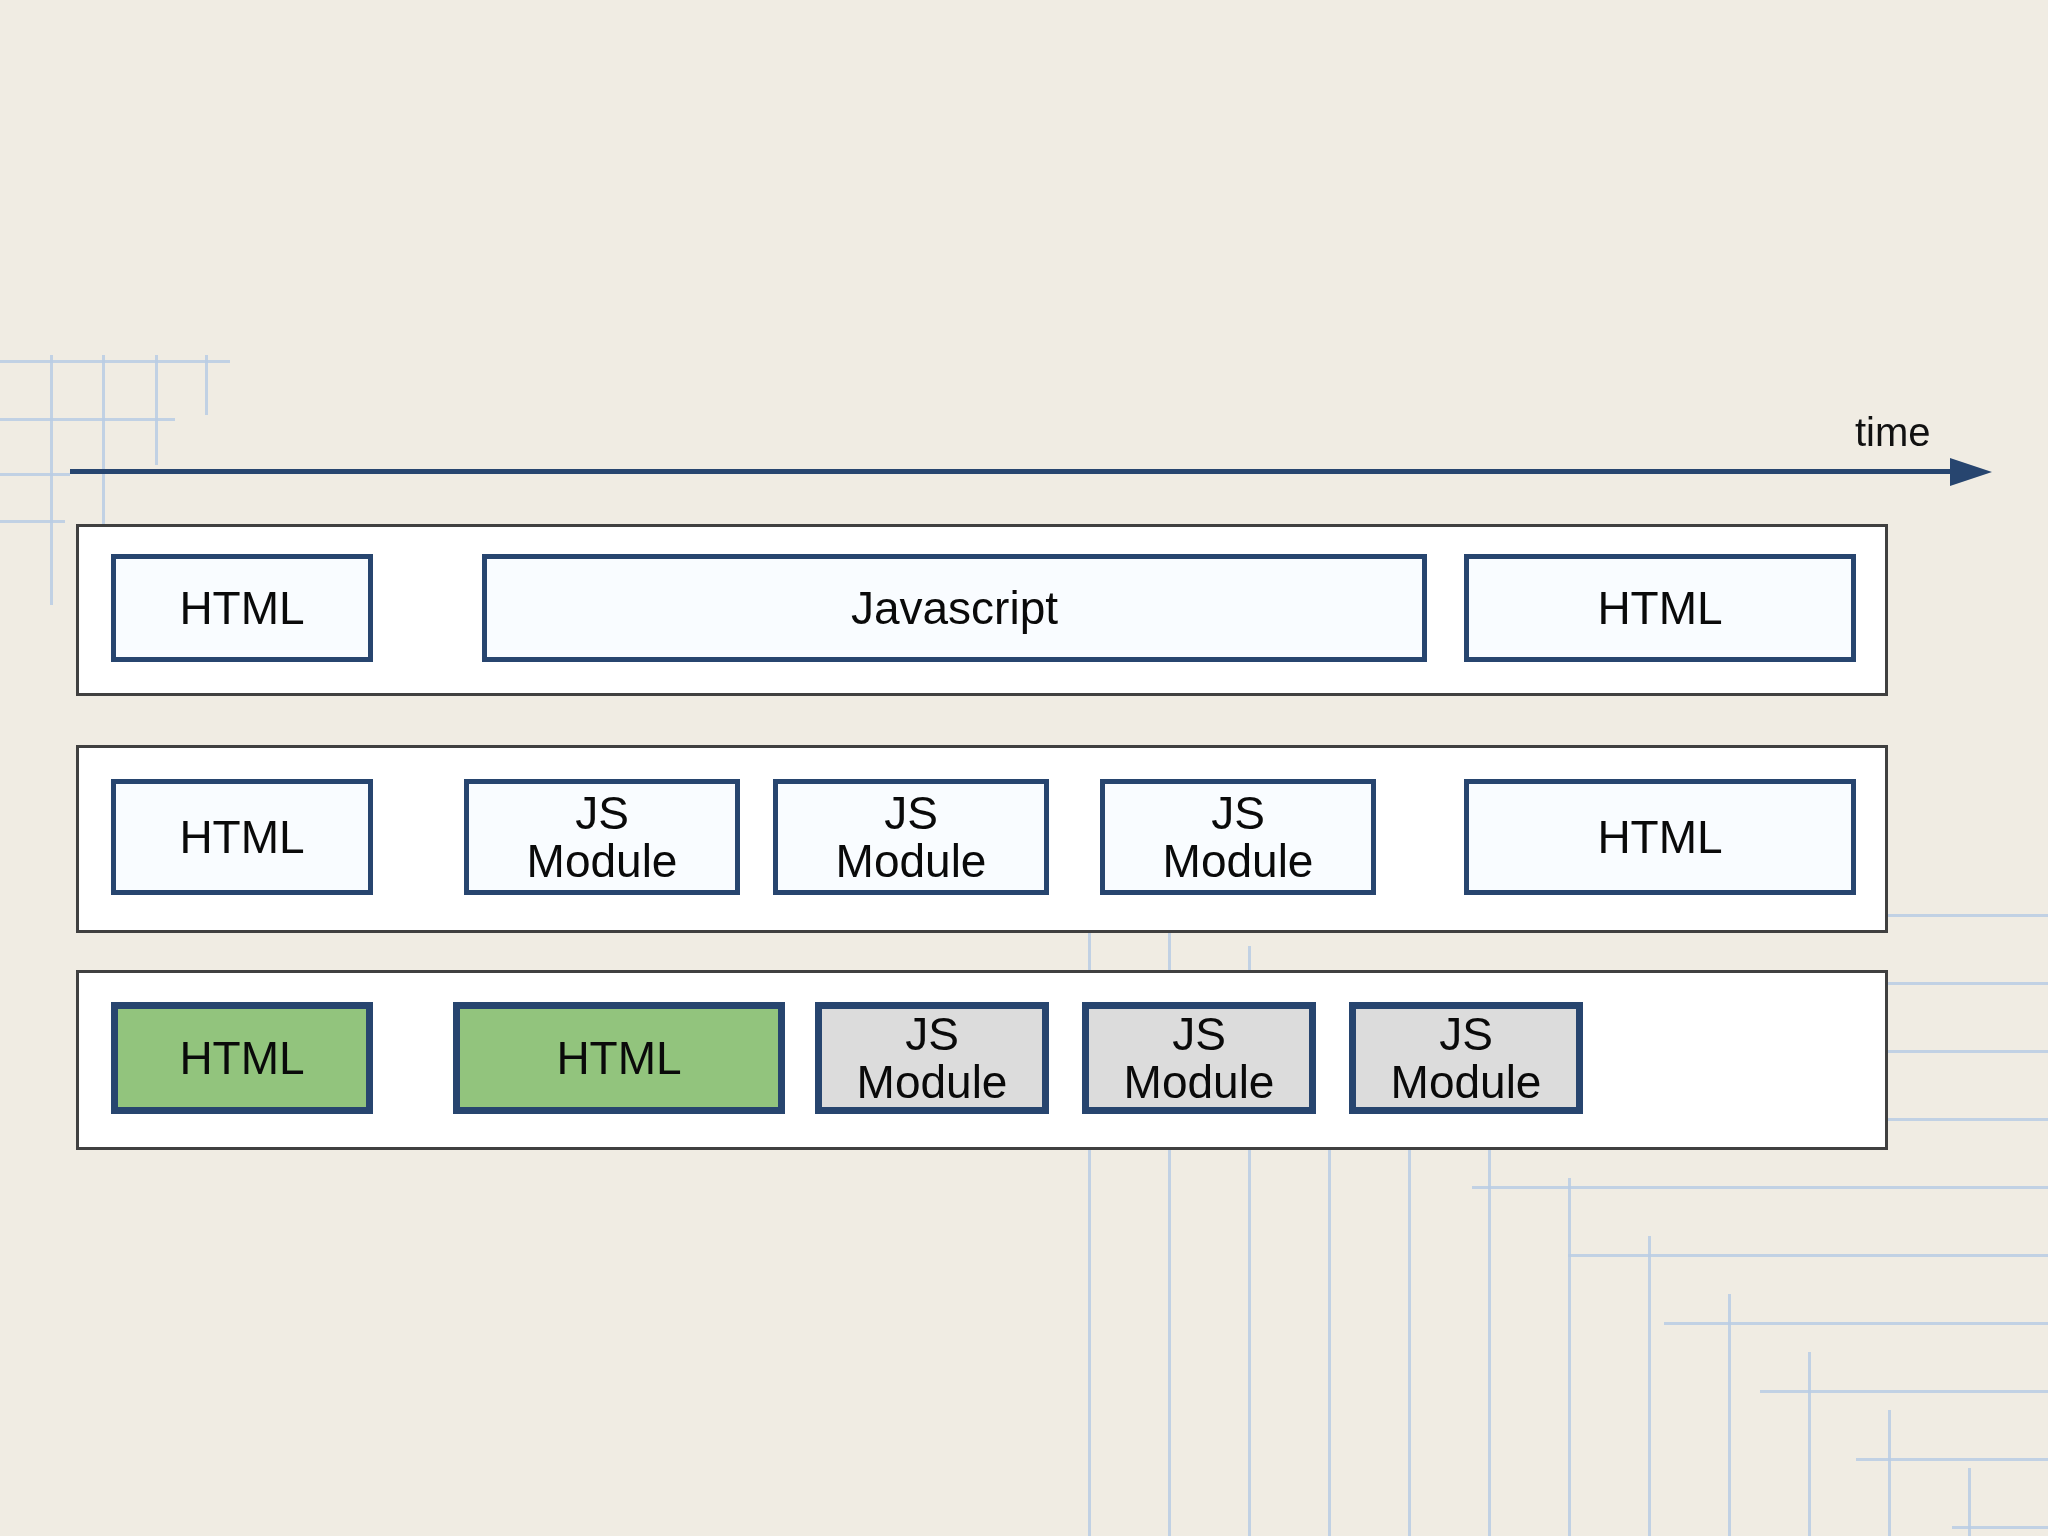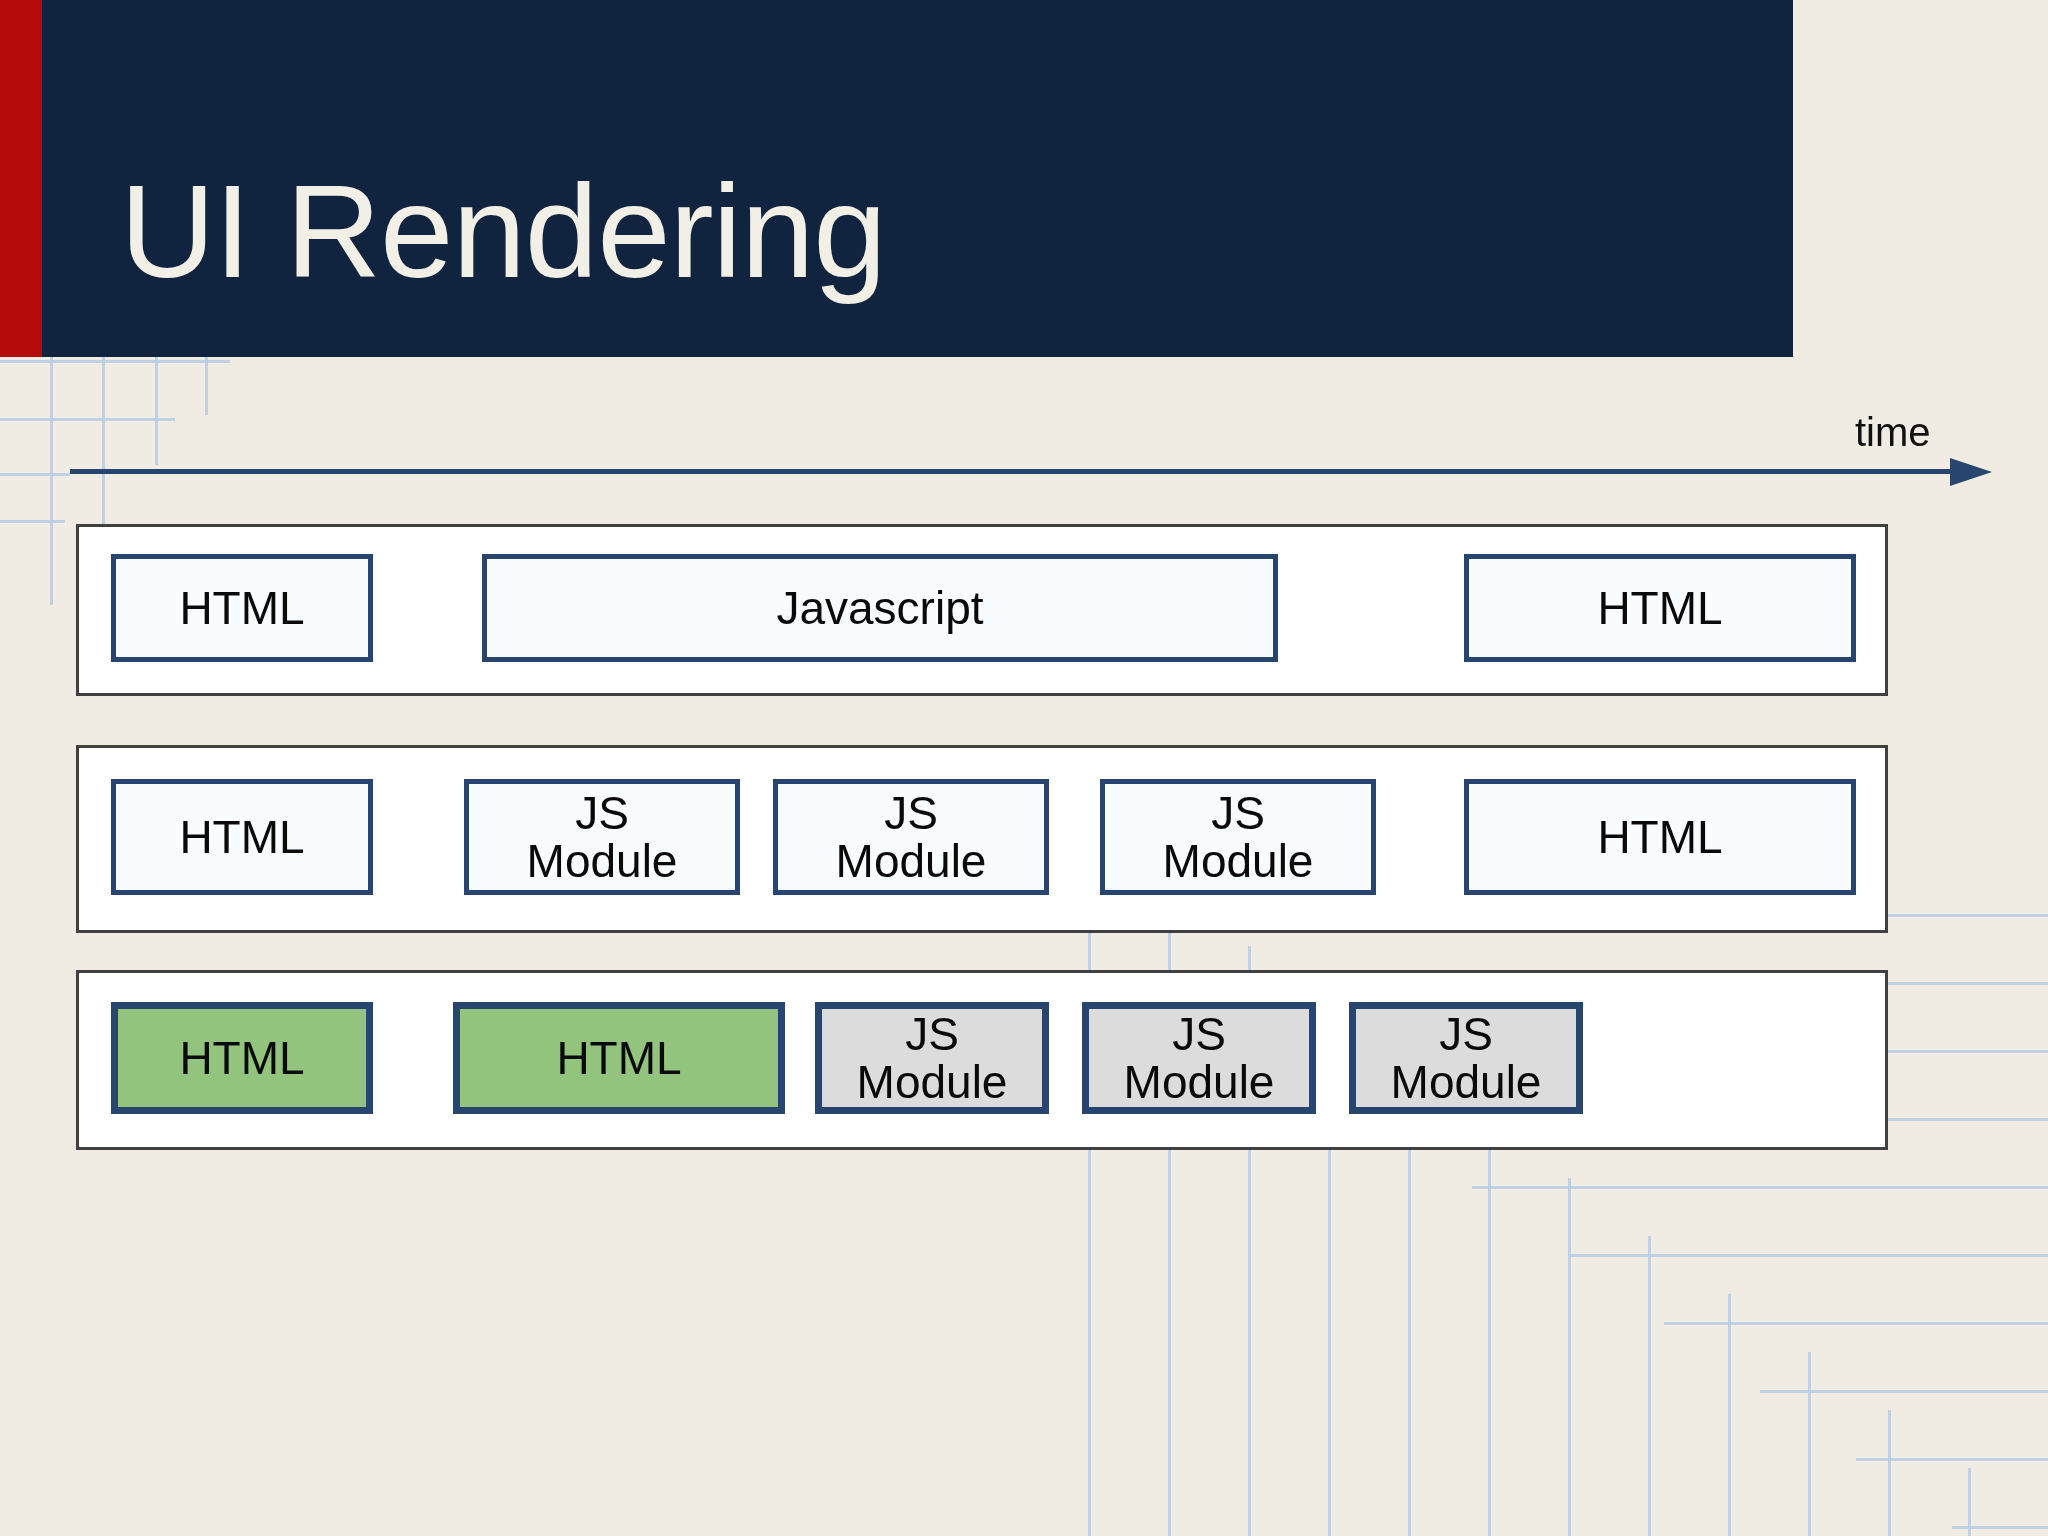--- a/index.html
+++ b/index.html
@@ -171,36 +171,32 @@
       <div class="gline-v" style="left: 648px; top: 336px; height: 300px;"></div>
       <div class="gline-v" style="left: 568px; top: 278px; height: 358px;"></div>
       <div class="gline-v" style="left: 488px; top: 220px; height: 416px;"></div>
       <div class="gline-v" style="left: 408px; top: 162px; height: 474px;"></div>
       <div class="gline-v" style="left: 328px; top: 104px; height: 532px;"></div>
       <div class="gline-v" style="left: 248px; top: 46px; height: 590px;"></div>
       <div class="gline-v" style="left: 168px; top: 0px; height: 636px;"></div>
       <div class="gline-v" style="left: 88px; top: 0px; height: 636px;"></div>
     </div>
 
-  <div id="header-band">
-    <div id="header-accent"></div>
-    <div id="slide-title">UI Rendering</div>
-  </div>
 
   <div id="time-label">time</div>
   <div id="time-axis">
     <div id="time-axis-line"></div>
     <div id="time-axis-head"></div>
   </div>
 
   <div class="row-outer" id="row-1">
       <div class="block plain" style="left: 32px; width: 262px; height: 108px; top: 27px;">
         <span class="block-label">HTML</span>
       </div>
-      <div class="block plain" style="left: 403px; width: 796px; height: 108px; top: 27px;">
+      <div class="block plain" style="left: 403px; width: 945px; height: 108px; top: 27px;">
         <span class="block-label">Javascript</span>
       </div>
       <div class="block plain" style="left: 1385px; width: 392px; height: 108px; top: 27px;">
         <span class="block-label">HTML</span>
       </div>
     </div>
   <div class="row-outer" id="row-2">
       <div class="block plain" style="left: 32px; width: 262px; height: 116px; top: 31px;">
         <span class="block-label">HTML</span>
       </div>

